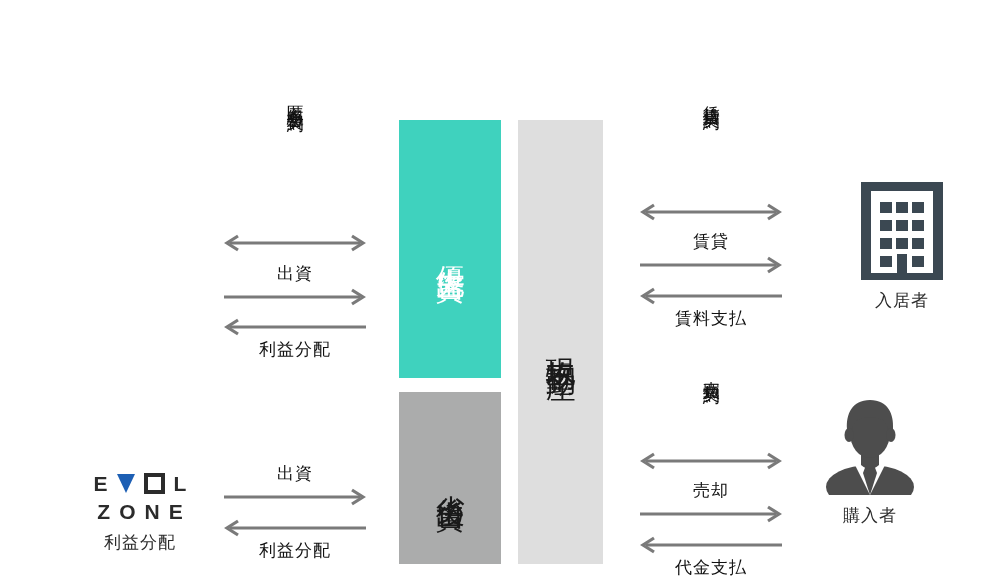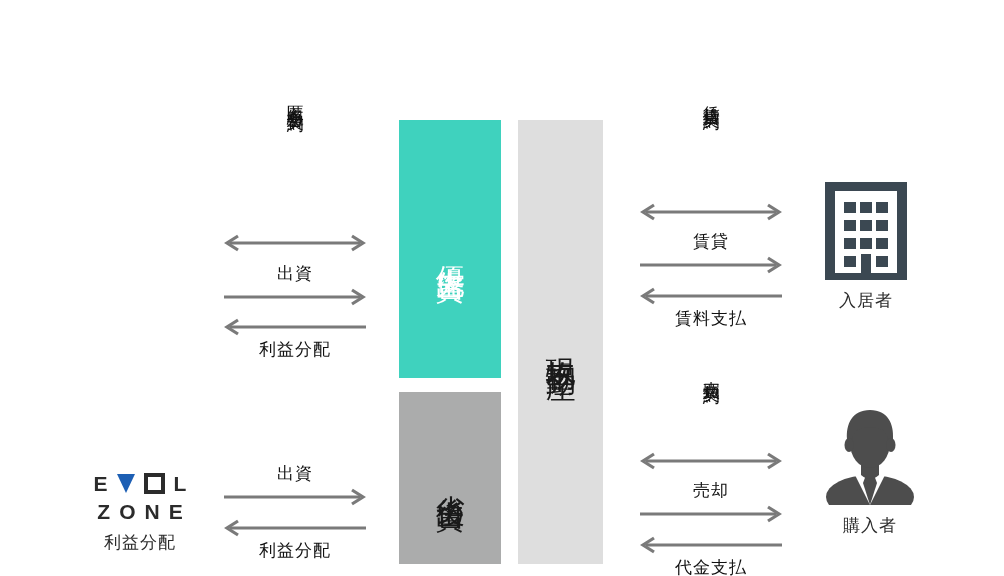--- a/index.html
+++ b/index.html
@@ -82,22 +82,22 @@
     font-size: 17px;
     color: #2b2b2b;
     letter-spacing: 1px;
     white-space: nowrap;
     line-height: 1.35;
   }
   .actor-label.teal { color: #3fc8b8; font-size: 16px; }
 
   #actor-senior-investor { left: 64px; top: 186px; width: 152px; }
   #actor-junior-investor { left: 64px; top: 473px; width: 152px; }
-  #actor-tenant        { left: 796px; top: 182px; width: 140px; }
-  #actor-buyer         { left: 800px; top: 405px; width: 140px; align-items: center; }
+  #actor-tenant        { left: 832px; top: 182px; width: 140px; }
+  #actor-buyer         { left: 800px; top: 395px; width: 140px; align-items: center; }
 
   
   .logo-evolzone {
     display: flex;
     flex-direction: column;
     align-items: center;
     line-height: 1;
     margin-bottom: 10px;
   }
   .logo-row {

